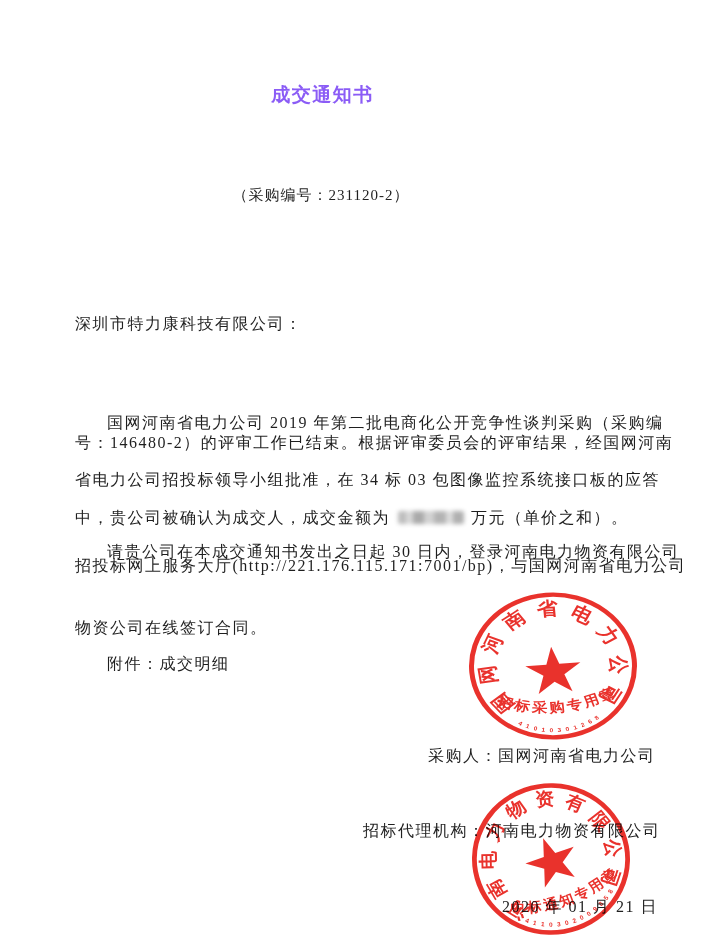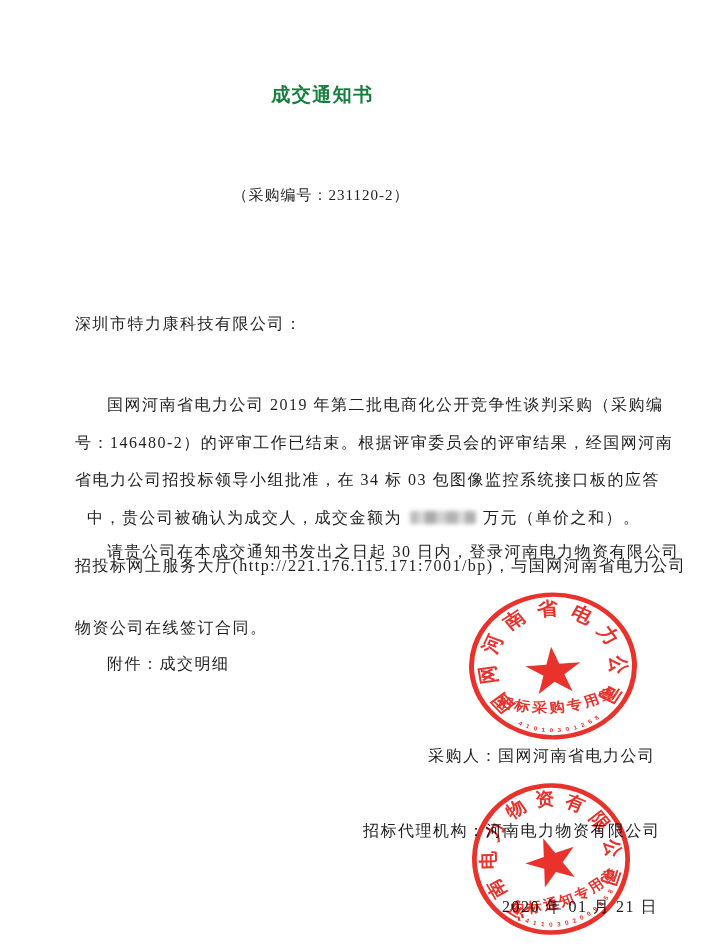--- a/index.html
+++ b/index.html
@@ -6,32 +6,32 @@
   body{
     width:721px;height:946px;position:relative;overflow:hidden;
     background:#ffffff;
     font-family:"Liberation Serif","DejaVu Serif",serif;
     color:#1f1f1f;
   }
   .abs{position:absolute;white-space:nowrap;}
   .doc-title{
     left:0;top:82px;width:645px;text-align:center;
     font-size:19px;font-weight:bold;letter-spacing:1.5px;
-    font-family:"Liberation Sans","DejaVu Sans",sans-serif;color:#15803d;
+    font-family:"Liberation Sans","DejaVu Sans",sans-serif;color:#8b5cf6;
   }
   .proc-no{
     left:0;top:186px;width:642px;text-align:center;
     font-size:15px;letter-spacing:1px;
   }
   .body-line{font-size:16px;letter-spacing:1.5px;line-height:24px;}
   .salutation{left:75px;top:312px;}
-  .l-p1-0{left:107px;top:393px;text-align:right;}
+  .l-p1-0{left:107px;top:411px;text-align:right;}
   .l-p1-1{left:75px;top:431px;}
   .l-p1-2{left:75px;top:468px;}
-  .l-p1-3{left:75px;top:506px;margin-left:12px;}
+  .l-p1-3{left:75px;top:506px;}
   .l-p2-0{left:107px;top:540px;}
   .l-p2-1{left:75px;top:554px;}
   .l-p2-2{left:75px;top:616px;}
   .attach{left:107px;top:652px;font-family:Liberation Serif, serif;}
   .purchaser{left:428px;top:744px;}
   .agency{left:363px;top:819px;}
   .dateline{left:502px;top:895px;}
   .redacted{
     display:inline-block;width:66px;height:13px;vertical-align:-1px;
     border-radius:2px;margin:0 2px;

